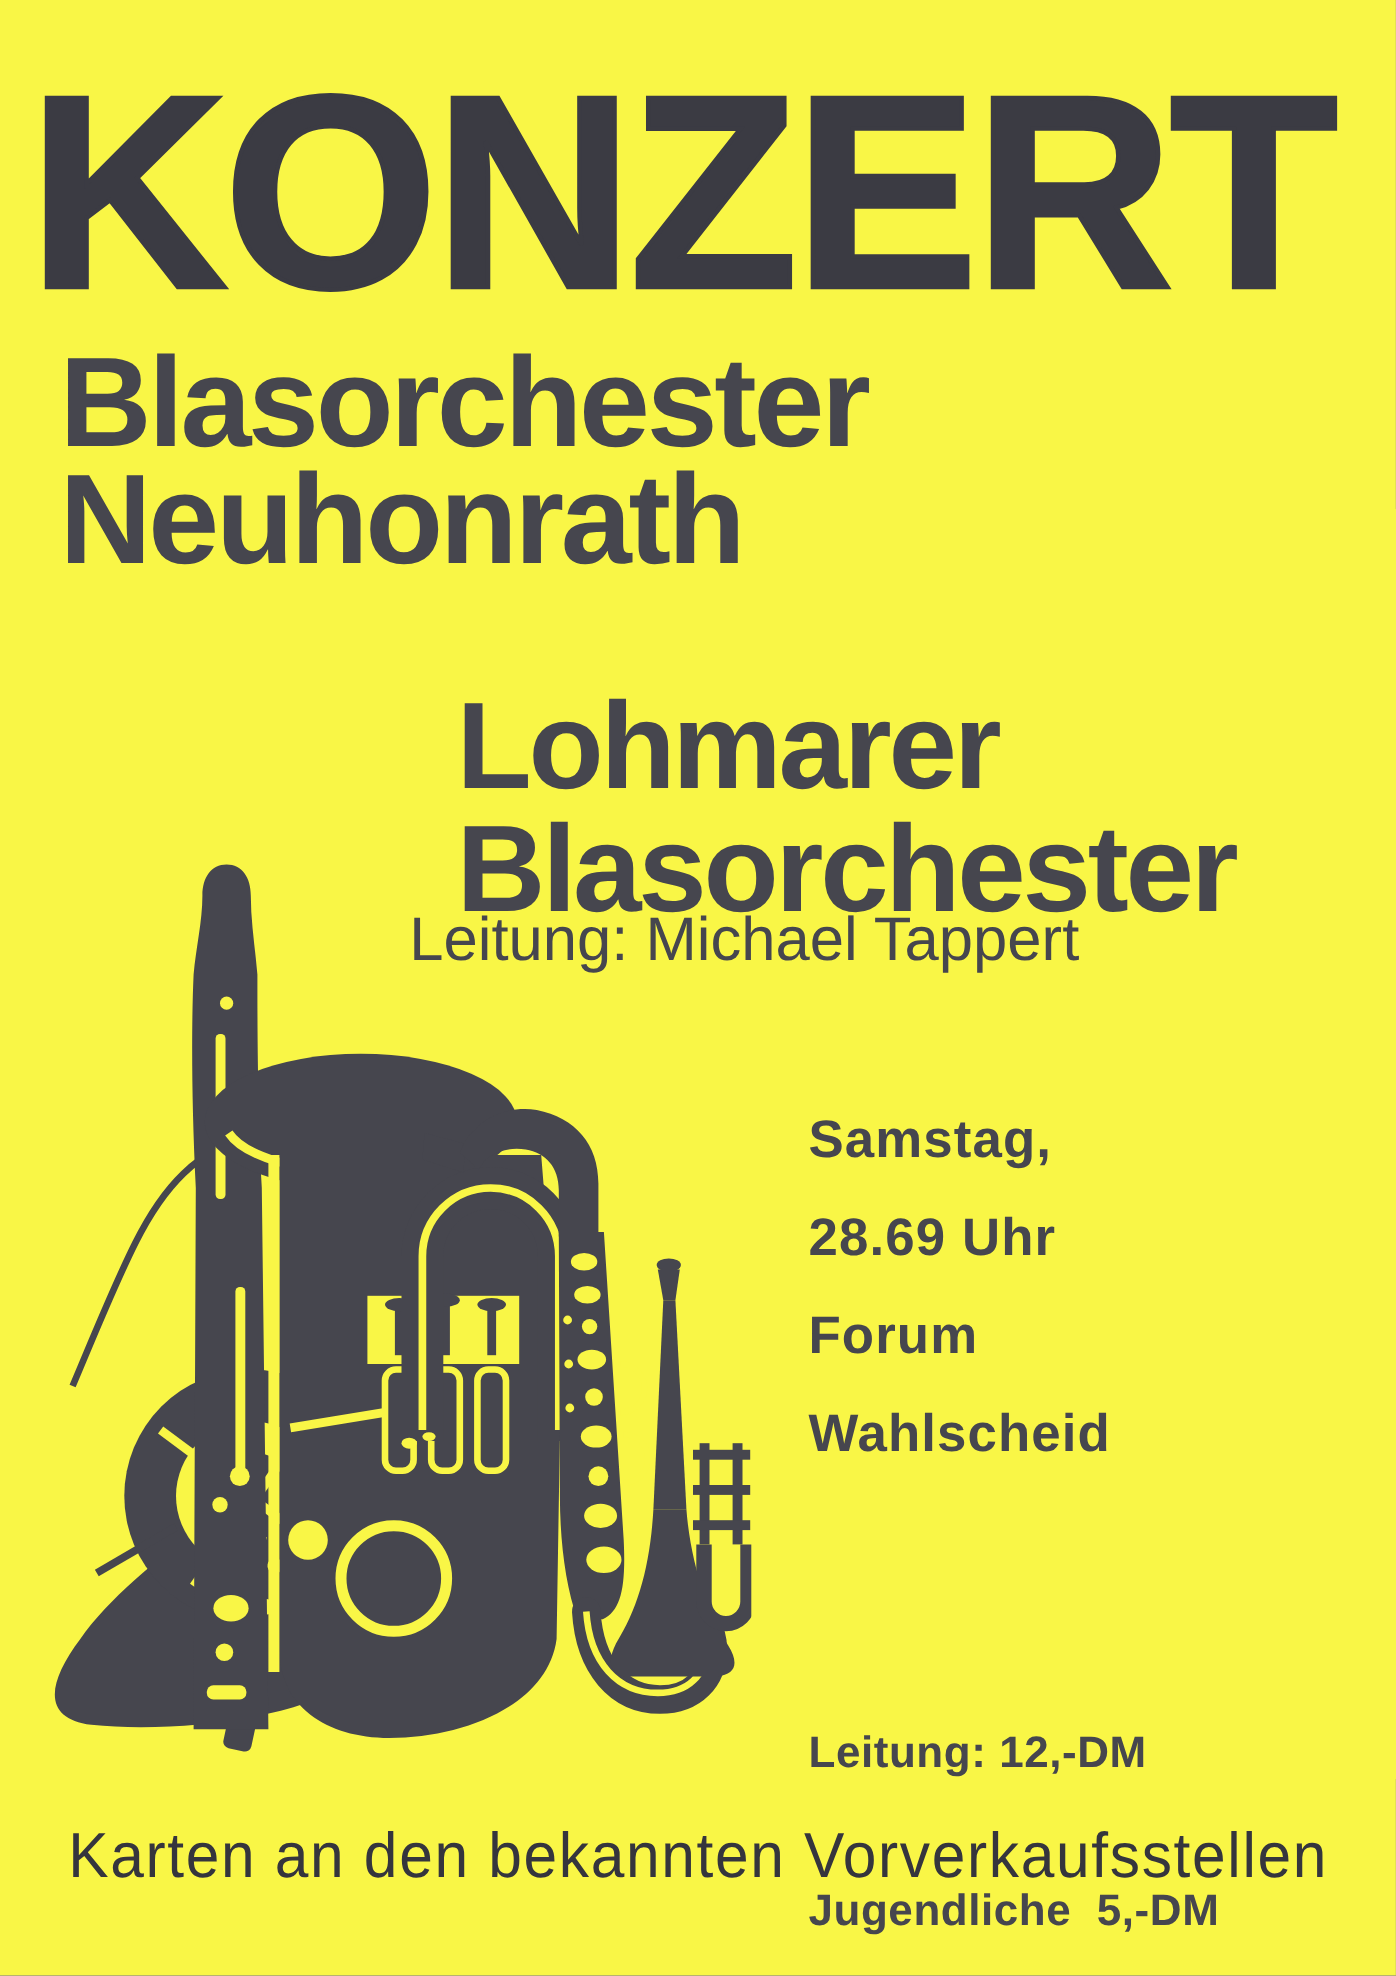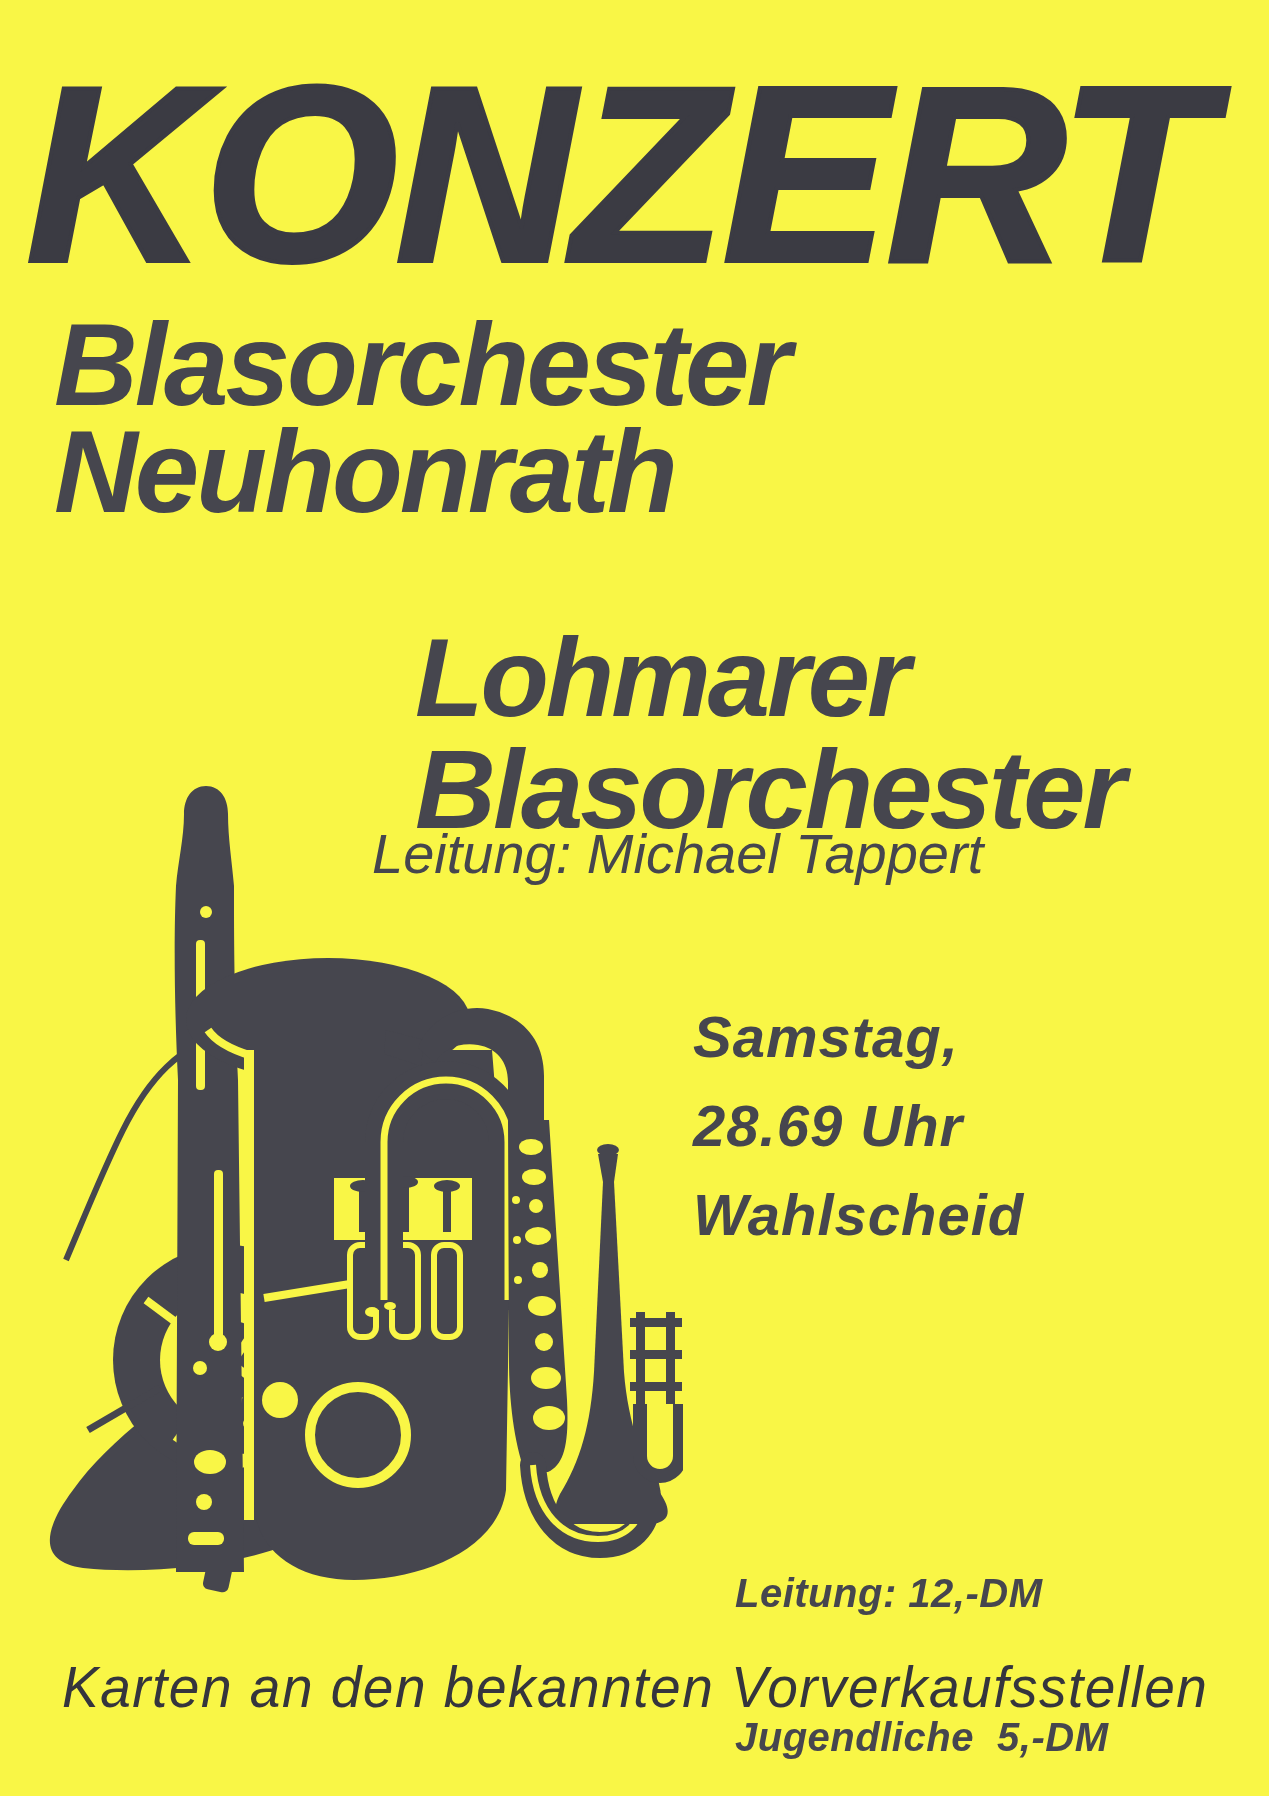--- a/index.html
+++ b/index.html
@@ -3,21 +3,20 @@
 <meta charset="utf-8">
 <style>
   html,body{margin:0;padding:0;background:#888;}
   .poster{
     position:relative;
     width:1269px;height:1796px;
     background:var(--background,#f9f646);
     overflow:hidden;
     font-family:"Liberation Sans",sans-serif;
     color:var(--ink,#43434b);
-    font-style:italic;
   }
   .title{
     position:absolute;left:26px;top:50px;
     font-size:250px;line-height:250px;font-weight:bold;
     letter-spacing:-3px;
     color:var(--title-ink,#3b3b43);
     -webkit-text-stroke:4px var(--title-ink,#3b3b43);
     white-space:nowrap;
   }
   .h-big{
@@ -26,22 +25,22 @@
   }
   .h1{left:54px;top:312px;font-size:116px;line-height:107px;}
   .h2{left:368px;top:622px;font-size:112px;line-height:112px;margin-left:47px;}
   .sub{
     position:absolute;font-weight:normal;color:var(--ink,#43434b);
     white-space:nowrap;letter-spacing:0px;
   }
   .sub1{left:58px;top:514px;font-size:48px;}
   .sub2{left:372px;top:821px;font-size:56px;}
   .event{
-    position:absolute;left:693px;top:992px;
-    font-size:58px;line-height:89px;font-weight:bold;
+    position:absolute;left:735px;top:992px;
+    font-size:48px;line-height:89px;font-weight:bold;
     letter-spacing:1px;white-space:nowrap;
   }
   .price{
     position:absolute;left:735px;top:1473px;
     font-size:40px;line-height:48px;font-weight:bold;
     white-space:pre;letter-spacing:0.5px;
   }
   .footer{
     position:absolute;left:62px;top:1653px;
     font-size:55px;letter-spacing:1.5px;white-space:nowrap;
@@ -68,20 +67,21 @@
 
   <div class="h-big h2">
     <div>Lohmarer</div>
     <div>Blasorchester</div>
   </div>
   <div class="sub sub2">Leitung: Michael Tappert</div>
 
   <div class="event">
     <div>Samstag,</div>
     <div>28.69 Uhr</div>
+    <div>Forum</div>
     <div>Wahlscheid</div>
   </div>
 
   <div class="price">
     <div>Leitung: 12,-DM</div>
     <div>Jugendliche  5,-DM</div>
     
   </div>
 
   <div class="footer">Karten an den bekannten Vorverkaufsstellen</div>

